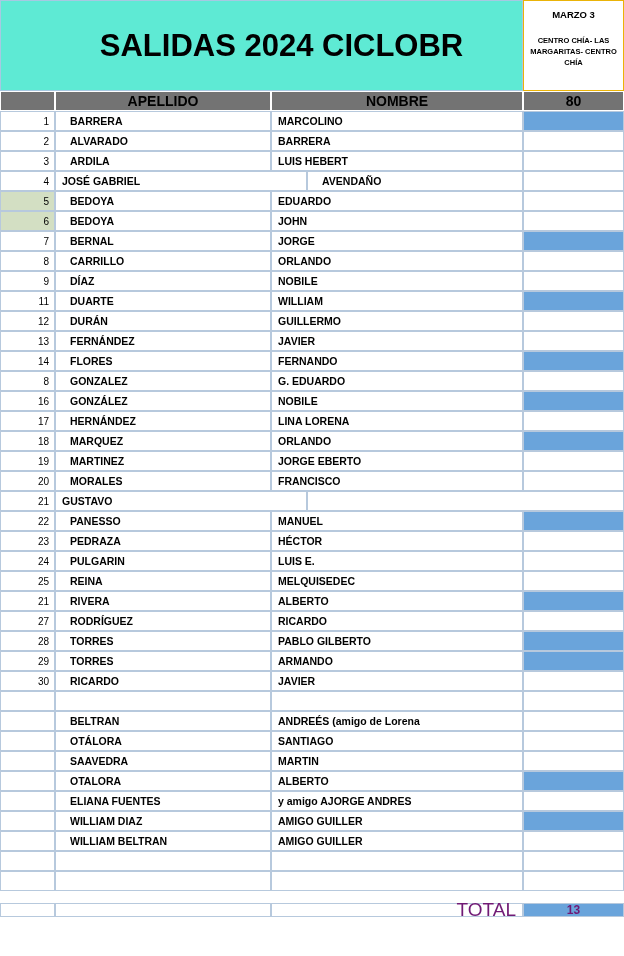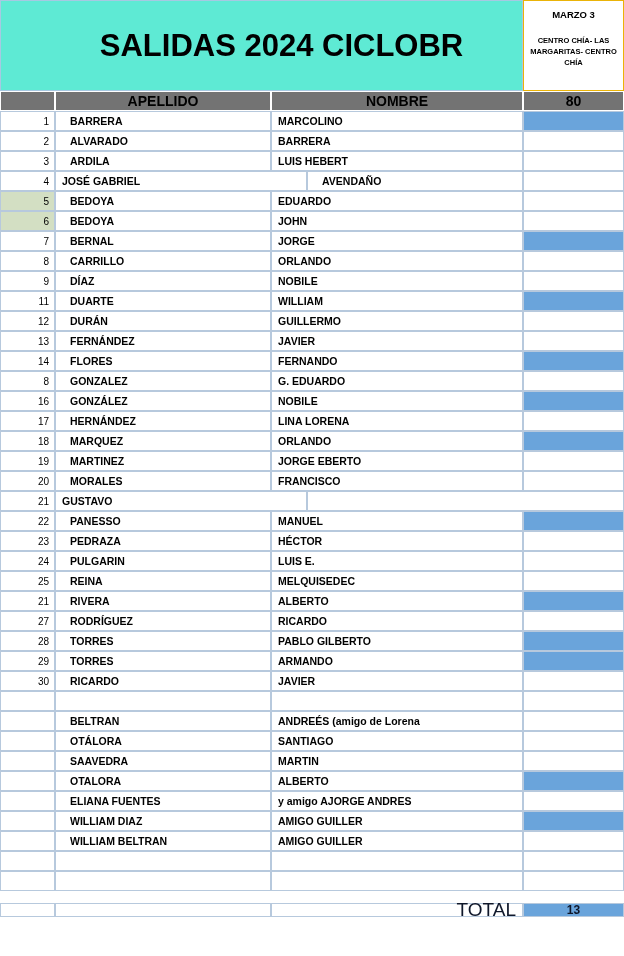--- a/index.html
+++ b/index.html
@@ -135,21 +135,21 @@
   .total-row {
     display: flex;
     height: 26px;
     box-sizing: border-box;
   }
   .total-row .cell {
     box-sizing: border-box;
     border: 1px solid #b7c9dd;
     display: flex;
     align-items: center;
-    color: #0f172a;
+    color: #701a75;
     margin-top: 12px;
   }
   .total-row .cell.num { flex: 0 0 55px; }
   .total-row .cell.last { flex: 0 0 216px; }
   .total-row .cell.first {
     flex: 0 0 252px;
     justify-content: flex-end;
     padding-right: 6px;
     font-size: 19px;
     font-weight: normal;

